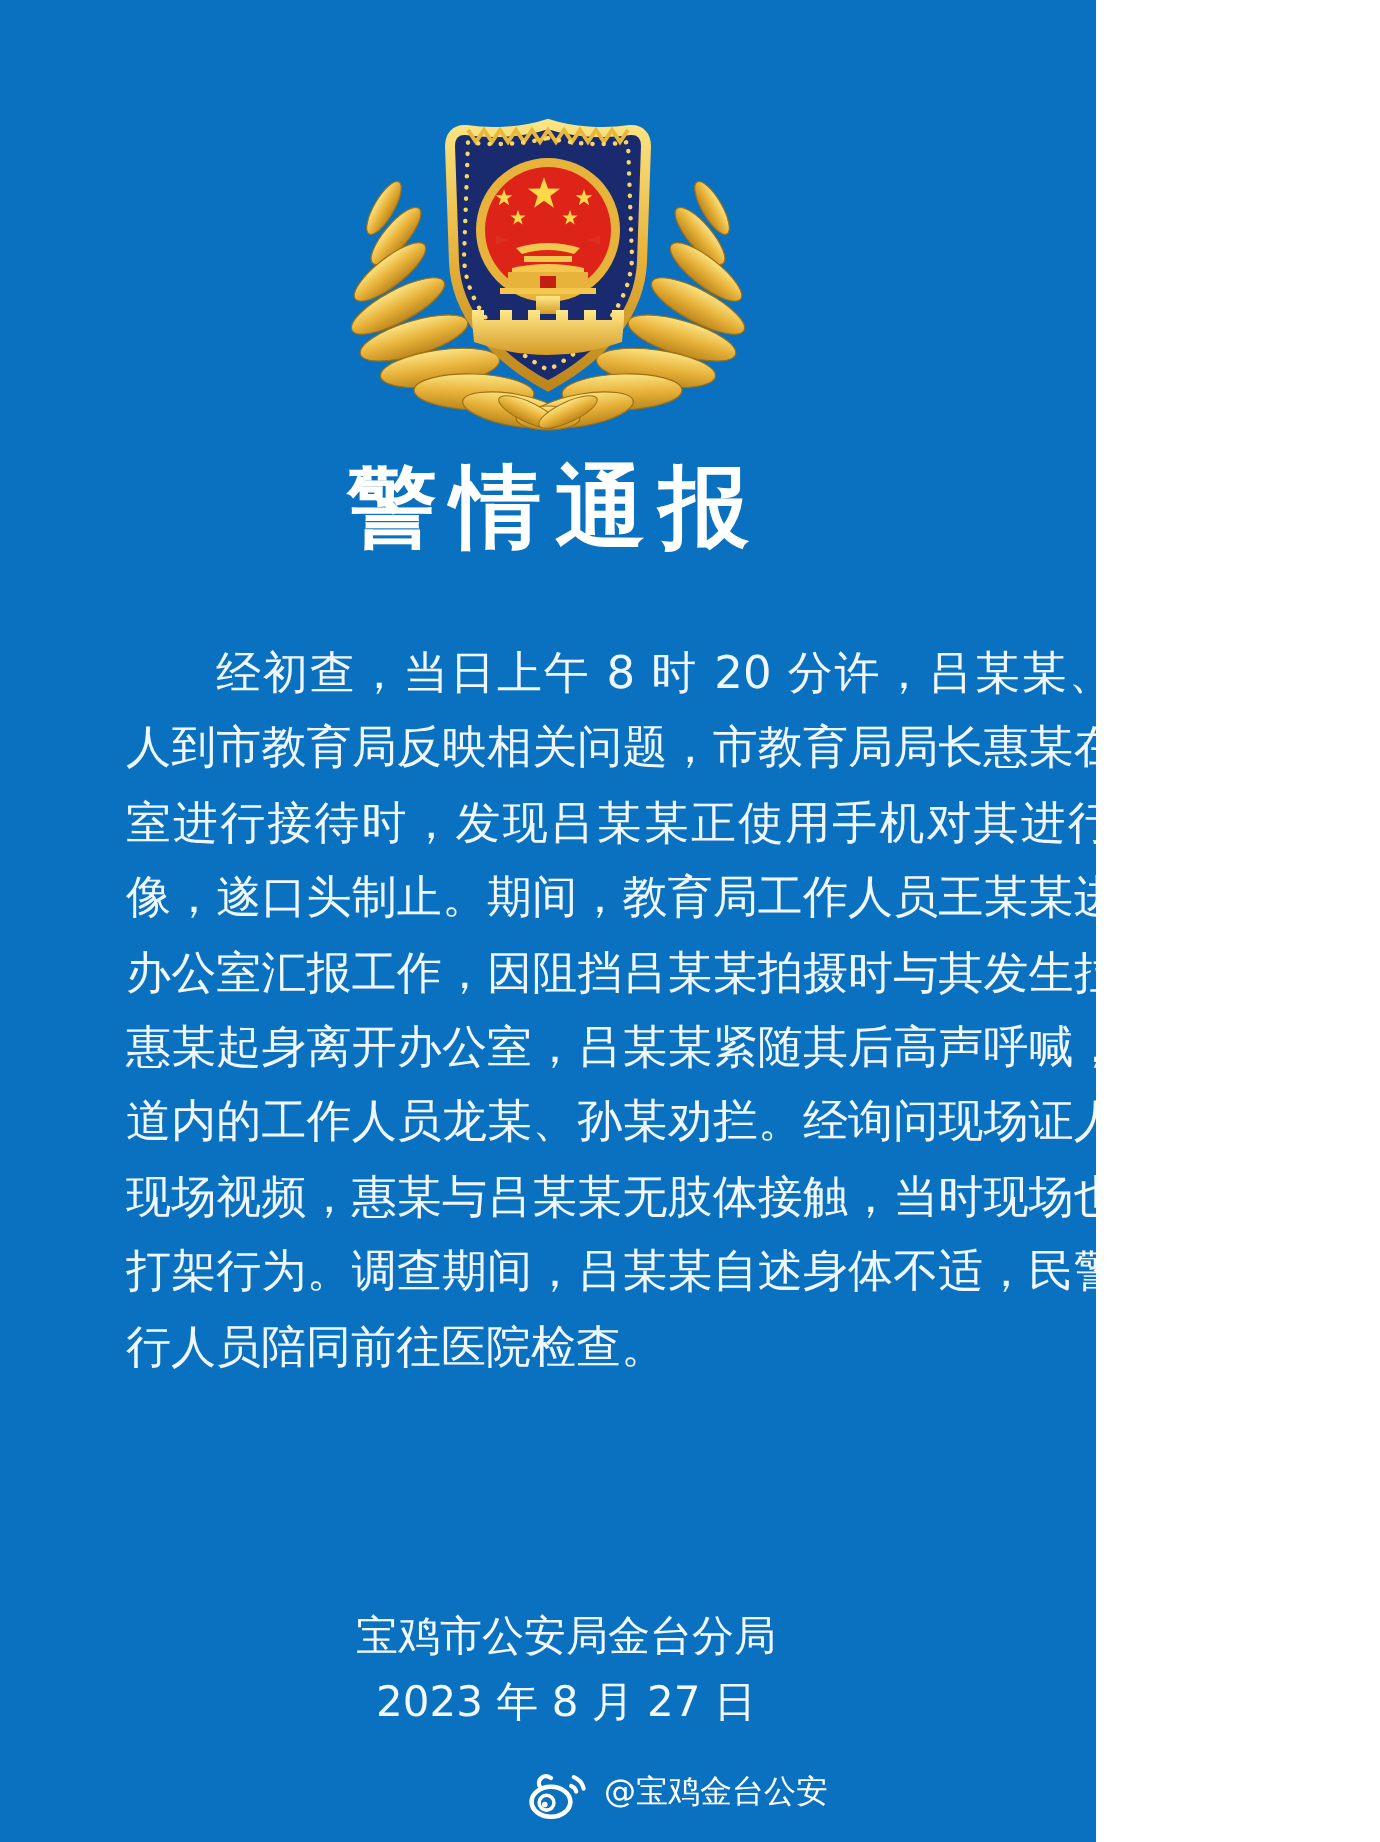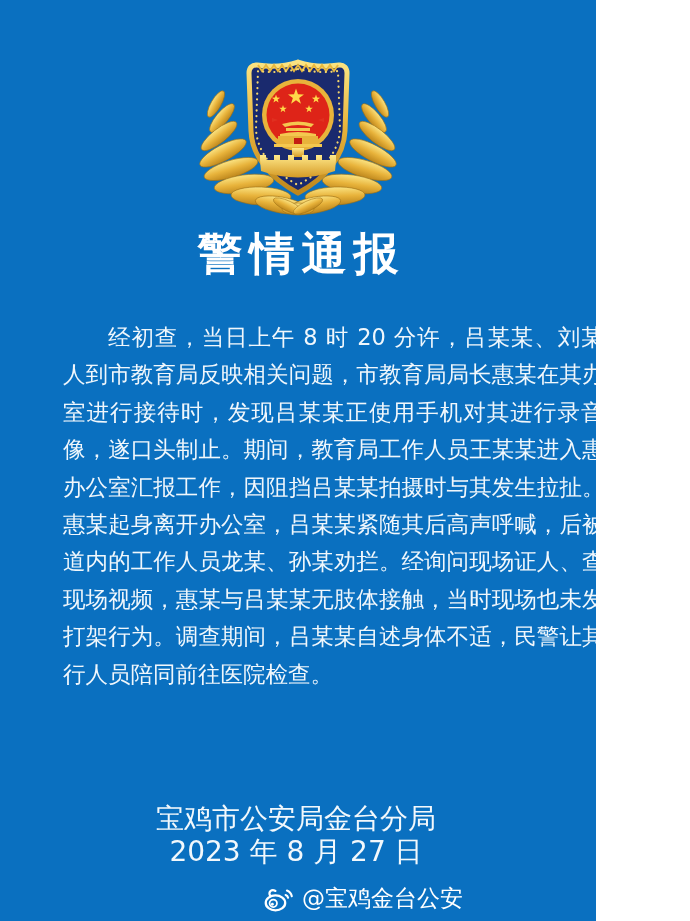--- a/index.html
+++ b/index.html
@@ -1,18 +1,18 @@
 <!DOCTYPE html>
 <html><head>
 <meta charset="utf-8">
 <style>
   html,body{margin:0;padding:0;}
   .poster{
     position:relative;
-    width:596px;height:921px;
+    width:548px;height:921px;
     background:#0A70C0;
     overflow:hidden;
     font-family:"DejaVu Sans",sans-serif;
   }
   .badge{
     position:absolute;top:56px;left:50%;
     transform:translateX(-50%);
     width:200px;height:160px;
   }
   .title{
@@ -23,26 +23,26 @@
   }
   .body-text{
     position:absolute;top:319px;left:63px;width:564px;
     color:#F0F7FC;font-size:22.5px;line-height:37.4px;
     text-align:justify;
   }
   .body-text p{margin:0;text-indent:2em;}
   .signature{
     position:absolute;top:802px;right:160px;
     text-align:center;color:#F2F8FC;
-    font-size:28px;line-height:33px;
+    font-size:21px;line-height:33px;
   }
   .footer{
     position:absolute;top:883px;left:264px;
     display:flex;align-items:center;gap:8px;
-    color:#FFFFFF;font-size:23px;
+    color:#FFFFFF;font-size:16px;
   }
   .footer .weibo-icon{display:inline-flex;align-items:center;}
 </style>
 </head>
 <body>
 
 <div class="poster">
 
   <svg class="badge" viewBox="0 0 200 160" xmlns="http://www.w3.org/2000/svg">
     <defs>

